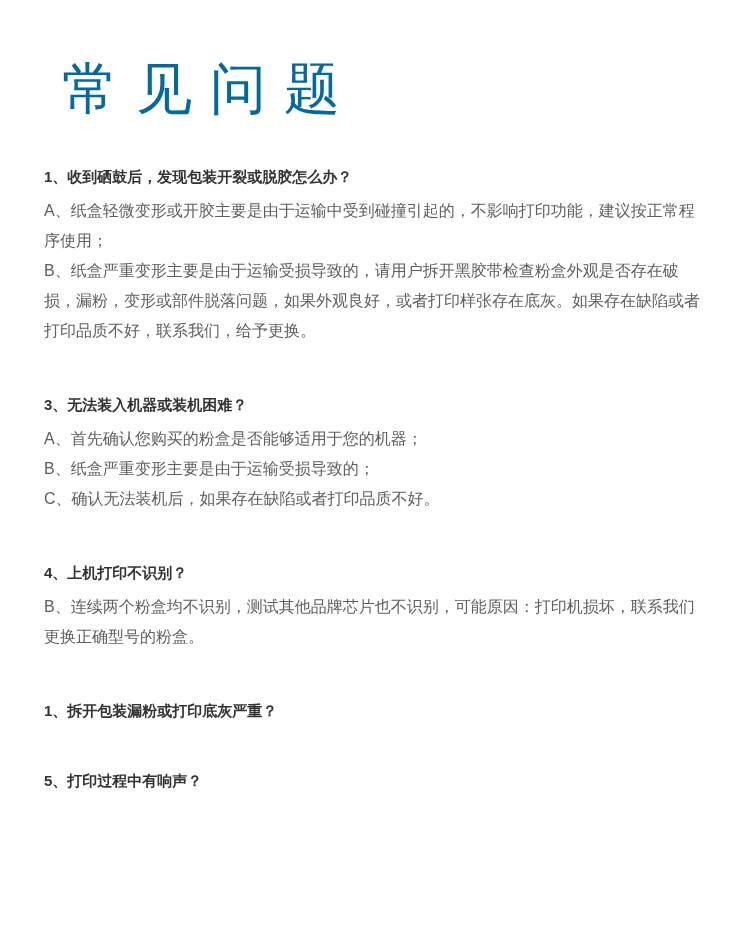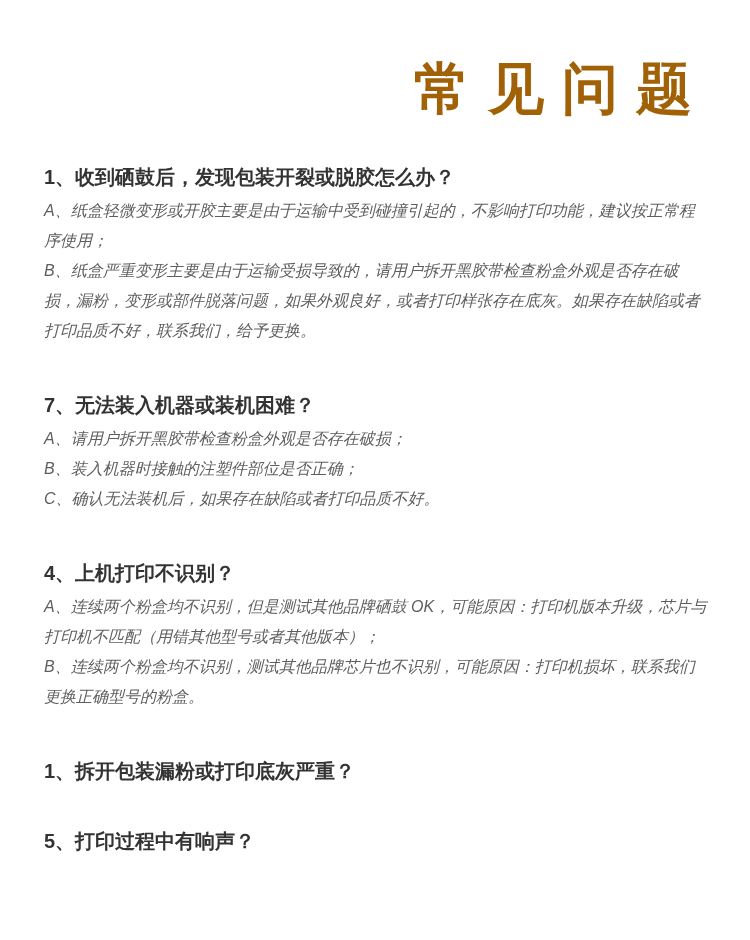--- a/index.html
+++ b/index.html
@@ -11,75 +11,73 @@
     position: relative;
     width: 750px;
     min-height: 940px;
     margin: 0 auto;
     background: #ffffff;
     font-family: "Liberation Sans", "DejaVu Sans", sans-serif;
     box-sizing: border-box;
     padding: 58px 40px 30px 44px;
   }
   .page-title {
-    text-align: right;
+    text-align: left;
     font-size: 56px;
     line-height: 62px;
-    font-weight: 700;
+    font-weight: 400;
     letter-spacing: 18px;
     padding-left: 18px; 
-    color: #a16207;
+    color: #0369a1;
     margin: 0 0 46px 0;
   }
   .faq-section {
     margin-bottom: 48px;
   }
   .faq-section:last-child {
     margin-bottom: 0;
   }
   .question {
-    font-size: 20px;
+    font-size: 15px;
     line-height: 22px;
     font-weight: 700;
     color: #333333;
     margin: 0 0 8px 0;
   }
   .answer {
     font-size: 16px;
     line-height: 30px;
     font-weight: 400;
     color: #5e5e5e;
     margin: 0;
     word-break: break-all;
-    font-style: italic;
   }
 </style>
 </head>
 <body>
 
 <div class="page">
 
   <h1 class="page-title">常见问题</h1>
 
   <section class="faq-section">
     <h2 class="question">1、收到硒鼓后，发现包装开裂或脱胶怎么办？</h2>
     <p class="answer">A、纸盒轻微变形或开胶主要是由于运输中受到碰撞引起的，不影响打印功能，建议按正常程序使用；</p>
     <p class="answer">B、纸盒严重变形主要是由于运输受损导致的，请用户拆开黑胶带检查粉盒外观是否存在破损，漏粉，变形或部件脱落问题，如果外观良好，或者打印样张存在底灰。如果存在缺陷或者打印品质不好，联系我们，给予更换。</p>
   </section>
 
   <section class="faq-section">
-    <h2 class="question">7、无法装入机器或装机困难？</h2>
-    <p class="answer">A、请用户拆开黑胶带检查粉盒外观是否存在破损；</p>
-    <p class="answer">B、装入机器时接触的注塑件部位是否正确；</p>
+    <h2 class="question">3、无法装入机器或装机困难？</h2>
+    <p class="answer">A、首先确认您购买的粉盒是否能够适用于您的机器；</p>
+    <p class="answer">B、纸盒严重变形主要是由于运输受损导致的；</p>
     <p class="answer">C、确认无法装机后，如果存在缺陷或者打印品质不好。</p>
   </section>
 
   <section class="faq-section">
     <h2 class="question">4、上机打印不识别？</h2>
-    <p class="answer">A、连续两个粉盒均不识别，但是测试其他品牌硒鼓 OK，可能原因：打印机版本升级，芯片与打印机不匹配（用错其他型号或者其他版本）；</p>
     <p class="answer">B、连续两个粉盒均不识别，测试其他品牌芯片也不识别，可能原因：打印机损坏，联系我们更换正确型号的粉盒。</p>
   </section>
 
   <section class="faq-section">
     <h2 class="question">1、拆开包装漏粉或打印底灰严重？</h2>
   </section>
 
   <section class="faq-section">
     <h2 class="question">5、打印过程中有响声？</h2>
 

